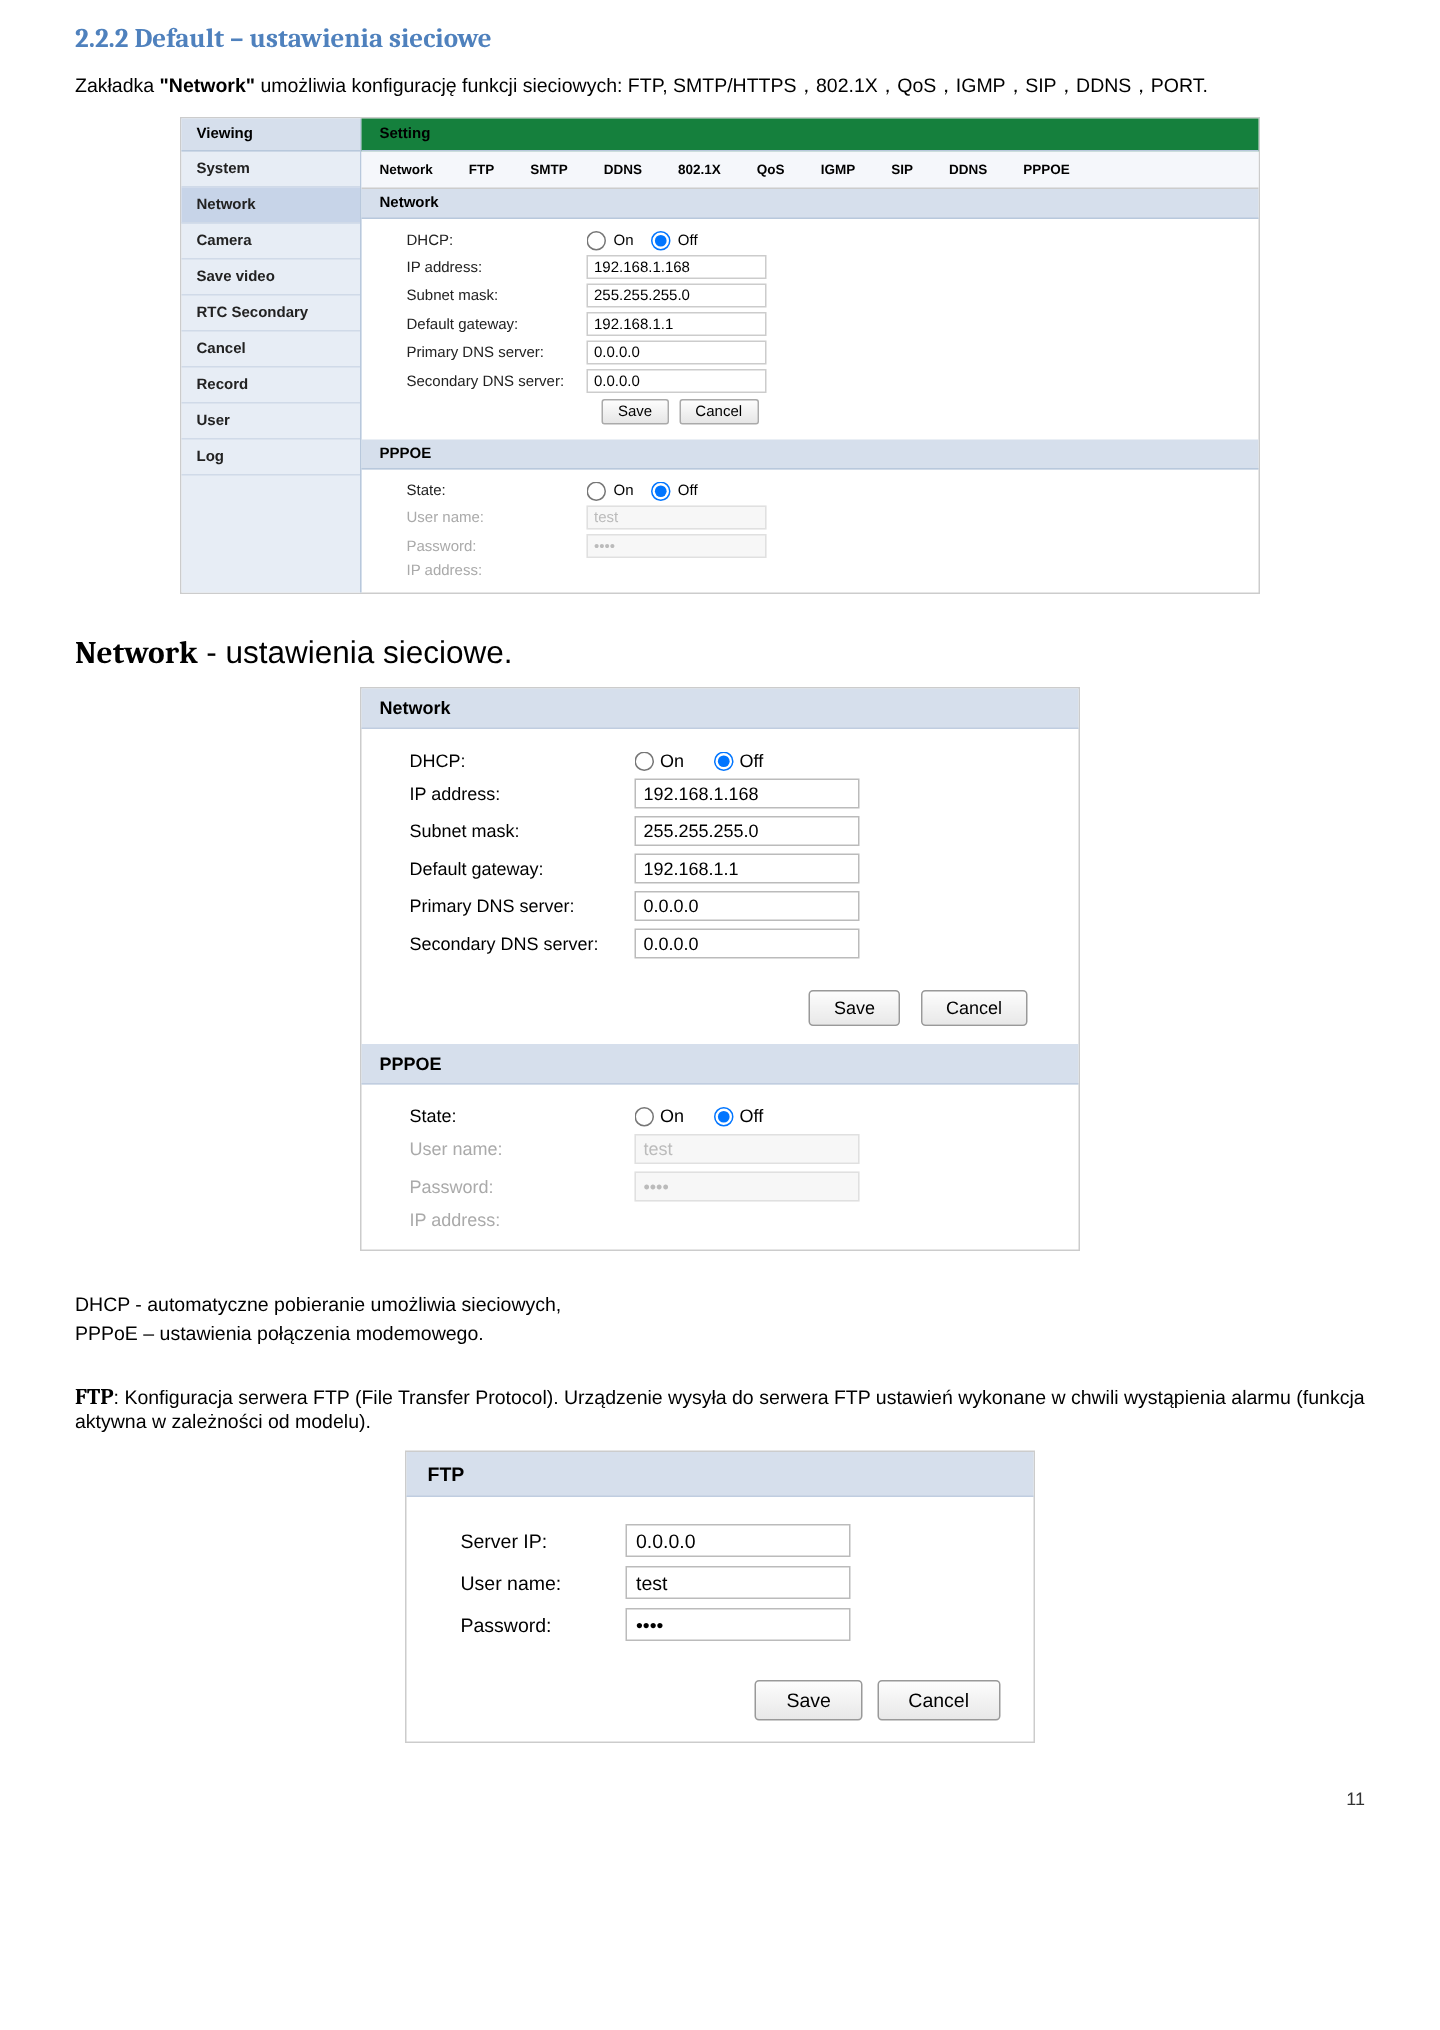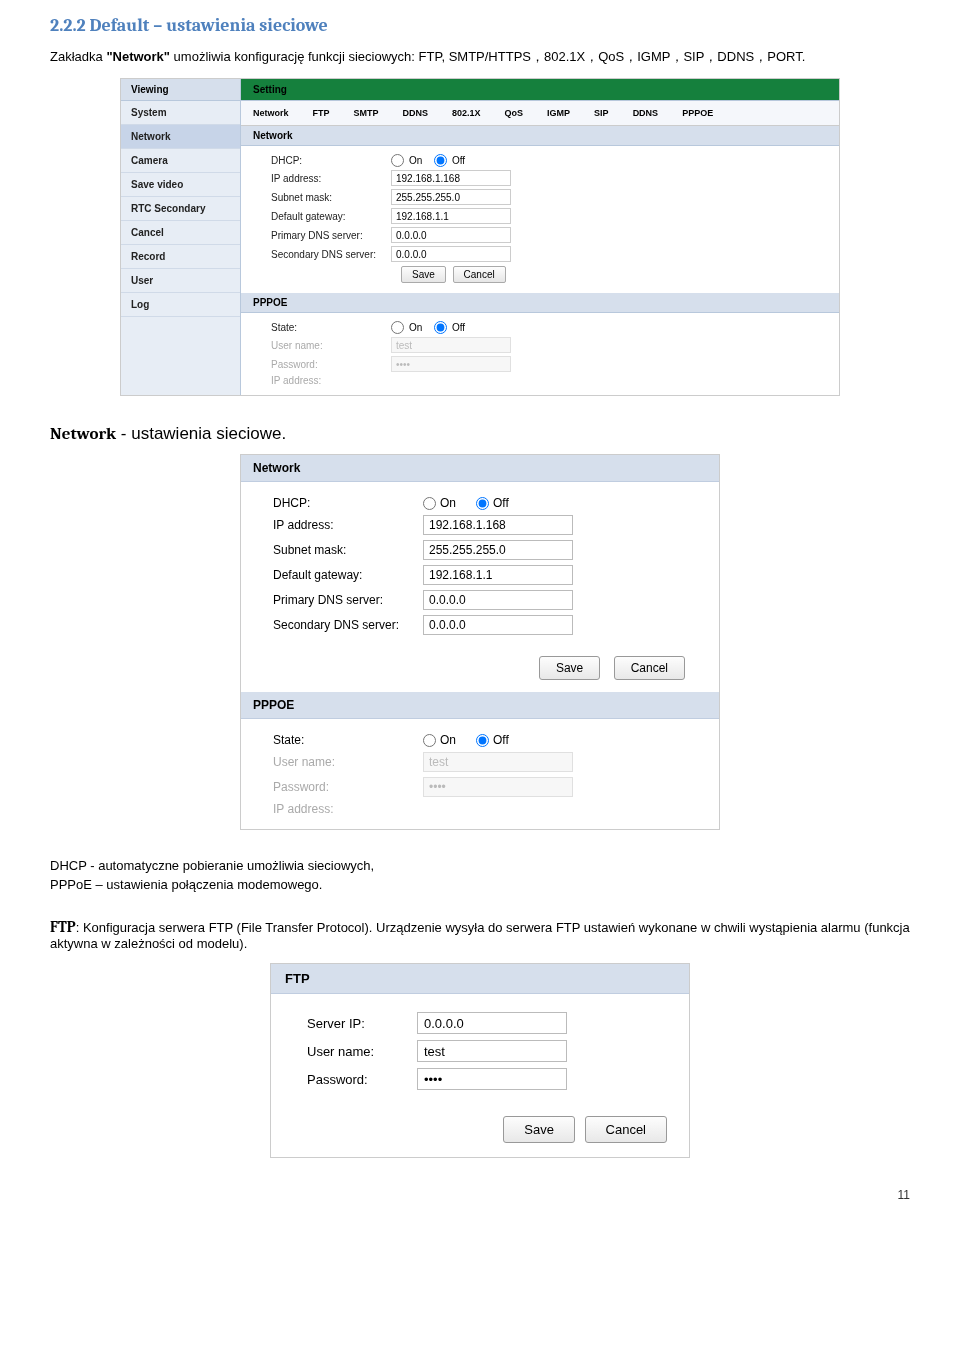--- a/index.html
+++ b/index.html
@@ -178,21 +178,21 @@
     border: 1px solid #bbb; padding: 3px 6px; width: 150px; height: 22px; font-size: 13px;
   }
   .btn-row3 { text-align: right; padding: 10px 22px 14px 0; }
   .btn-row3 button {
     padding: 5px 20px; font-size: 13px; margin-left: 6px;
     background: linear-gradient(#fdfdfd, #e8e8e8);
     border: 1px solid #999; border-radius: 3px; cursor: pointer;
   }
 
   .sub-heading {
-    font-size: 17px;
+    font-size: 21px;
     margin: 10px 0 6px 0;
   }
   .sub-heading .lead { font-family: Cambria, Georgia, serif; font-weight: bold; }
   .page-num {
     text-align: right;
     font-size: 12px;
     color: #333;
     margin-top: 30px;
   }
 </style>

